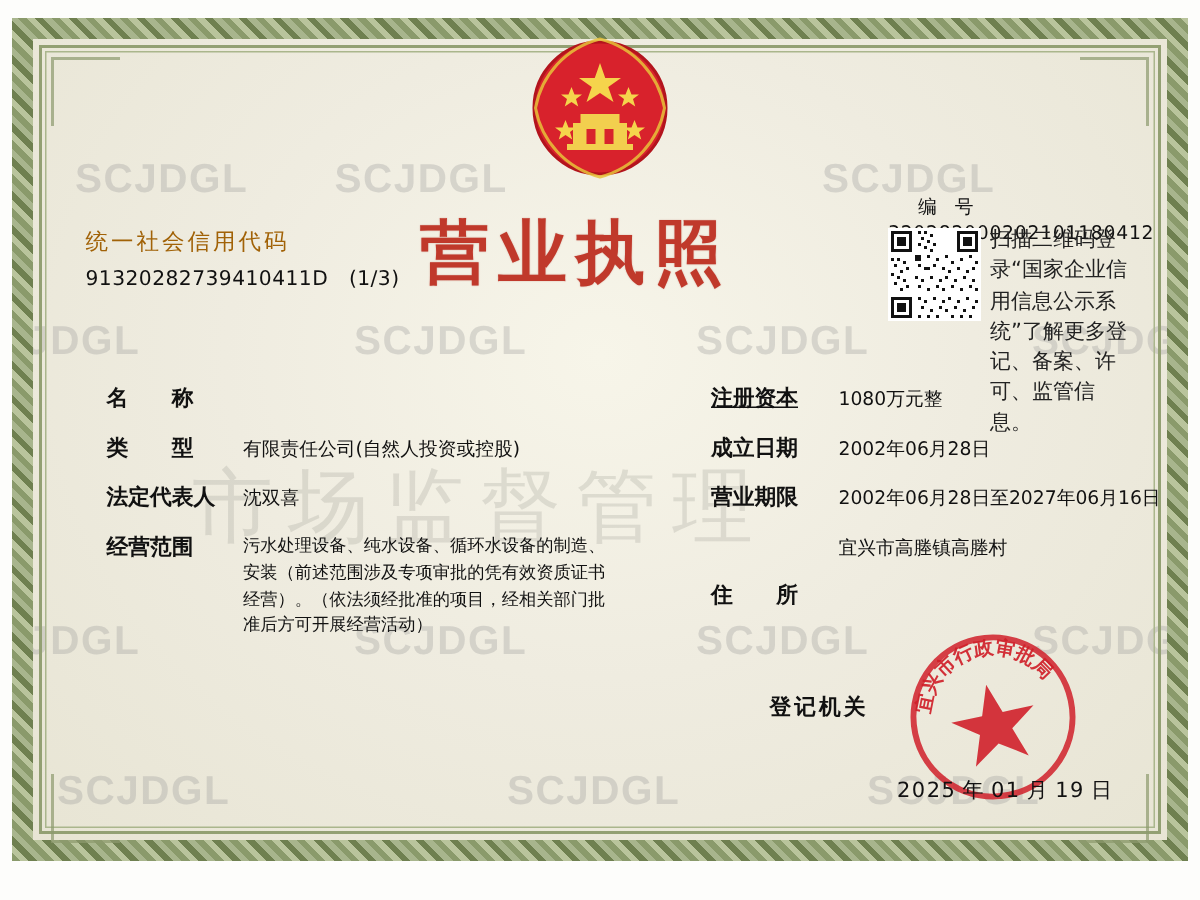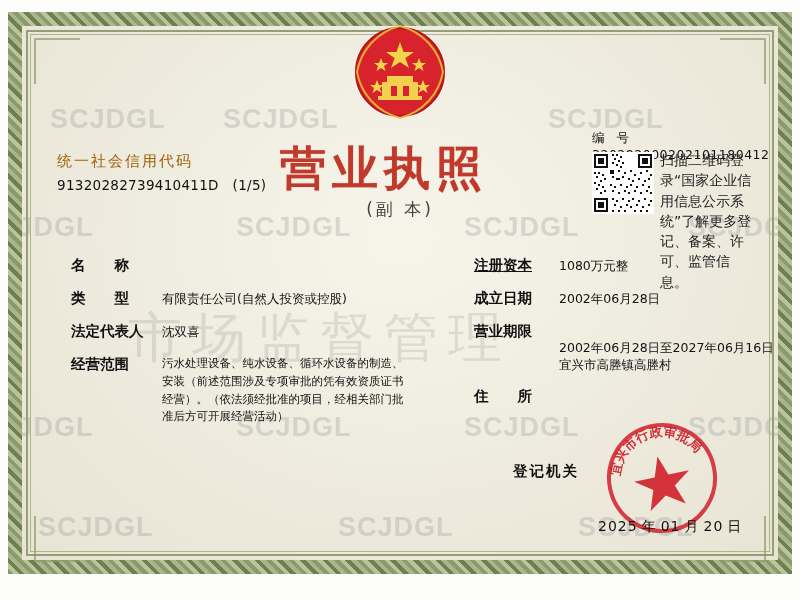--- a/index.html
+++ b/index.html
@@ -99,21 +99,21 @@
   .credit-value{
     position:absolute;left:57px;top:177px;
     font-size:13.5px;color:#111;letter-spacing:.3px;
   }
 
   
   .code-row{
     position:absolute;left:592px;top:130px;
     font-size:12.5px;color:#111;letter-spacing:.5px;
   }
-  .code-row .lbl{letter-spacing:4px;}
+  .code-row .lbl{letter-spacing:4px;margin-left:20px;}
   .qr{
     position:absolute;left:592px;top:152px;width:62px;height:62px;
     background:#fff;
   }
   .qr svg{display:block;}
   .qr-note{
     position:absolute;left:660px;top:150px;width:96px;
     font-size:14px;line-height:1.45;color:#222;
   }
 
@@ -198,24 +198,23 @@
 
       <rect x="35" y="62" width="36" height="14" fill="#f2cf4e"></rect>
       <rect x="31" y="76" width="44" height="4" fill="#f2cf4e"></rect>
       <rect x="40" y="56" width="26" height="6" fill="#f2cf4e"></rect>
       <rect x="44" y="66" width="6" height="10" fill="#d8222c"></rect>
       <rect x="56" y="66" width="6" height="10" fill="#d8222c"></rect>
     </svg>
   </div>
 
   <div class="title">营业执照</div>
-  <div class="subtitle">(副 本)</div>
 
   <div class="credit-label">统一社会信用代码</div>
-  <div class="credit-value">91320282739410411D　(1/5)</div>
+  <div class="credit-value">91320282739410411D　(1/3)</div>
 
   <div class="code-row">
     <span class="lbl">编  号</span>
     <span>320282000202101180412</span>
   </div>
   <div class="qr">
     <svg width="62" height="62" viewBox="0 0 31 31" shape-rendering="crispEdges">
       <rect width="31" height="31" fill="#fff"></rect>
       <g fill="#111">
         <rect x="1" y="1" width="7" height="7"></rect>
@@ -319,36 +318,36 @@
     <div class="lab" style="left:57px;top:355px;">经营范围</div>
     <div class="val-multi" style="left:148px;top:355px;">污水处理设备、纯水设备、循环水设备的制造、安装（前述范围涉及专项审批的凭有效资质证书经营）。（依法须经批准的项目，经相关部门批准后方可开展经营活动）</div>
 
     <div class="lab" style="left:460px;top:256px;text-decoration:underline;">注册资本</div>
     <div class="val" style="left:545px;top:258px;">1080万元整</div>
 
     <div class="lab" style="left:460px;top:289px;">成立日期</div>
     <div class="val" style="left:545px;top:291px;">2002年06月28日</div>
 
     <div class="lab" style="left:460px;top:322px;">营业期限</div>
-    <div class="val" style="left:545px;top:324px;margin-top:16px;">2002年06月28日至2027年06月16日</div>
+    <div class="val" style="left:545px;top:324px;">2002年06月28日至2027年06月16日</div>
 
     <div class="lab" style="left:460px;top:355px;margin-top:32px;">住　　所</div>
     <div class="val" style="left:545px;top:357px;">宜兴市高塍镇高塍村</div>
   </div>
 
   <div class="reg-auth">登记机关</div>
 
   <div class="seal">
     <svg width="120" height="120" viewBox="0 0 120 120">
       <circle cx="60" cy="60" r="53" fill="none" stroke="#d0202a" stroke-width="4" opacity=".85"></circle>
       <polygon points="60,38 67,58 88,58 71,70 78,90 60,78 42,90 49,70 32,58 53,58" fill="#d0202a" opacity=".9"></polygon>
       <path id="sealArc" d="M 60,60 m -42,0 a 42,42 0 1,1 84,0" fill="none"></path>
       <text font-size="13" font-weight="bold" fill="#d0202a" opacity=".92" font-family="'DejaVu Sans','Liberation Sans',sans-serif">
         <textPath href="#sealArc" startOffset="8%">宜兴市行政审批局</textPath>
       </text>
     </svg>
   </div>
 
   <div class="date-line">
-    <span>2025</span><span>年</span><span>01</span><span>月</span><span>20</span><span>日</span>
+    <span>2025</span><span>年</span><span>01</span><span>月</span><span>19</span><span>日</span>
   </div>
 
 </div>
 
 </body></html>

